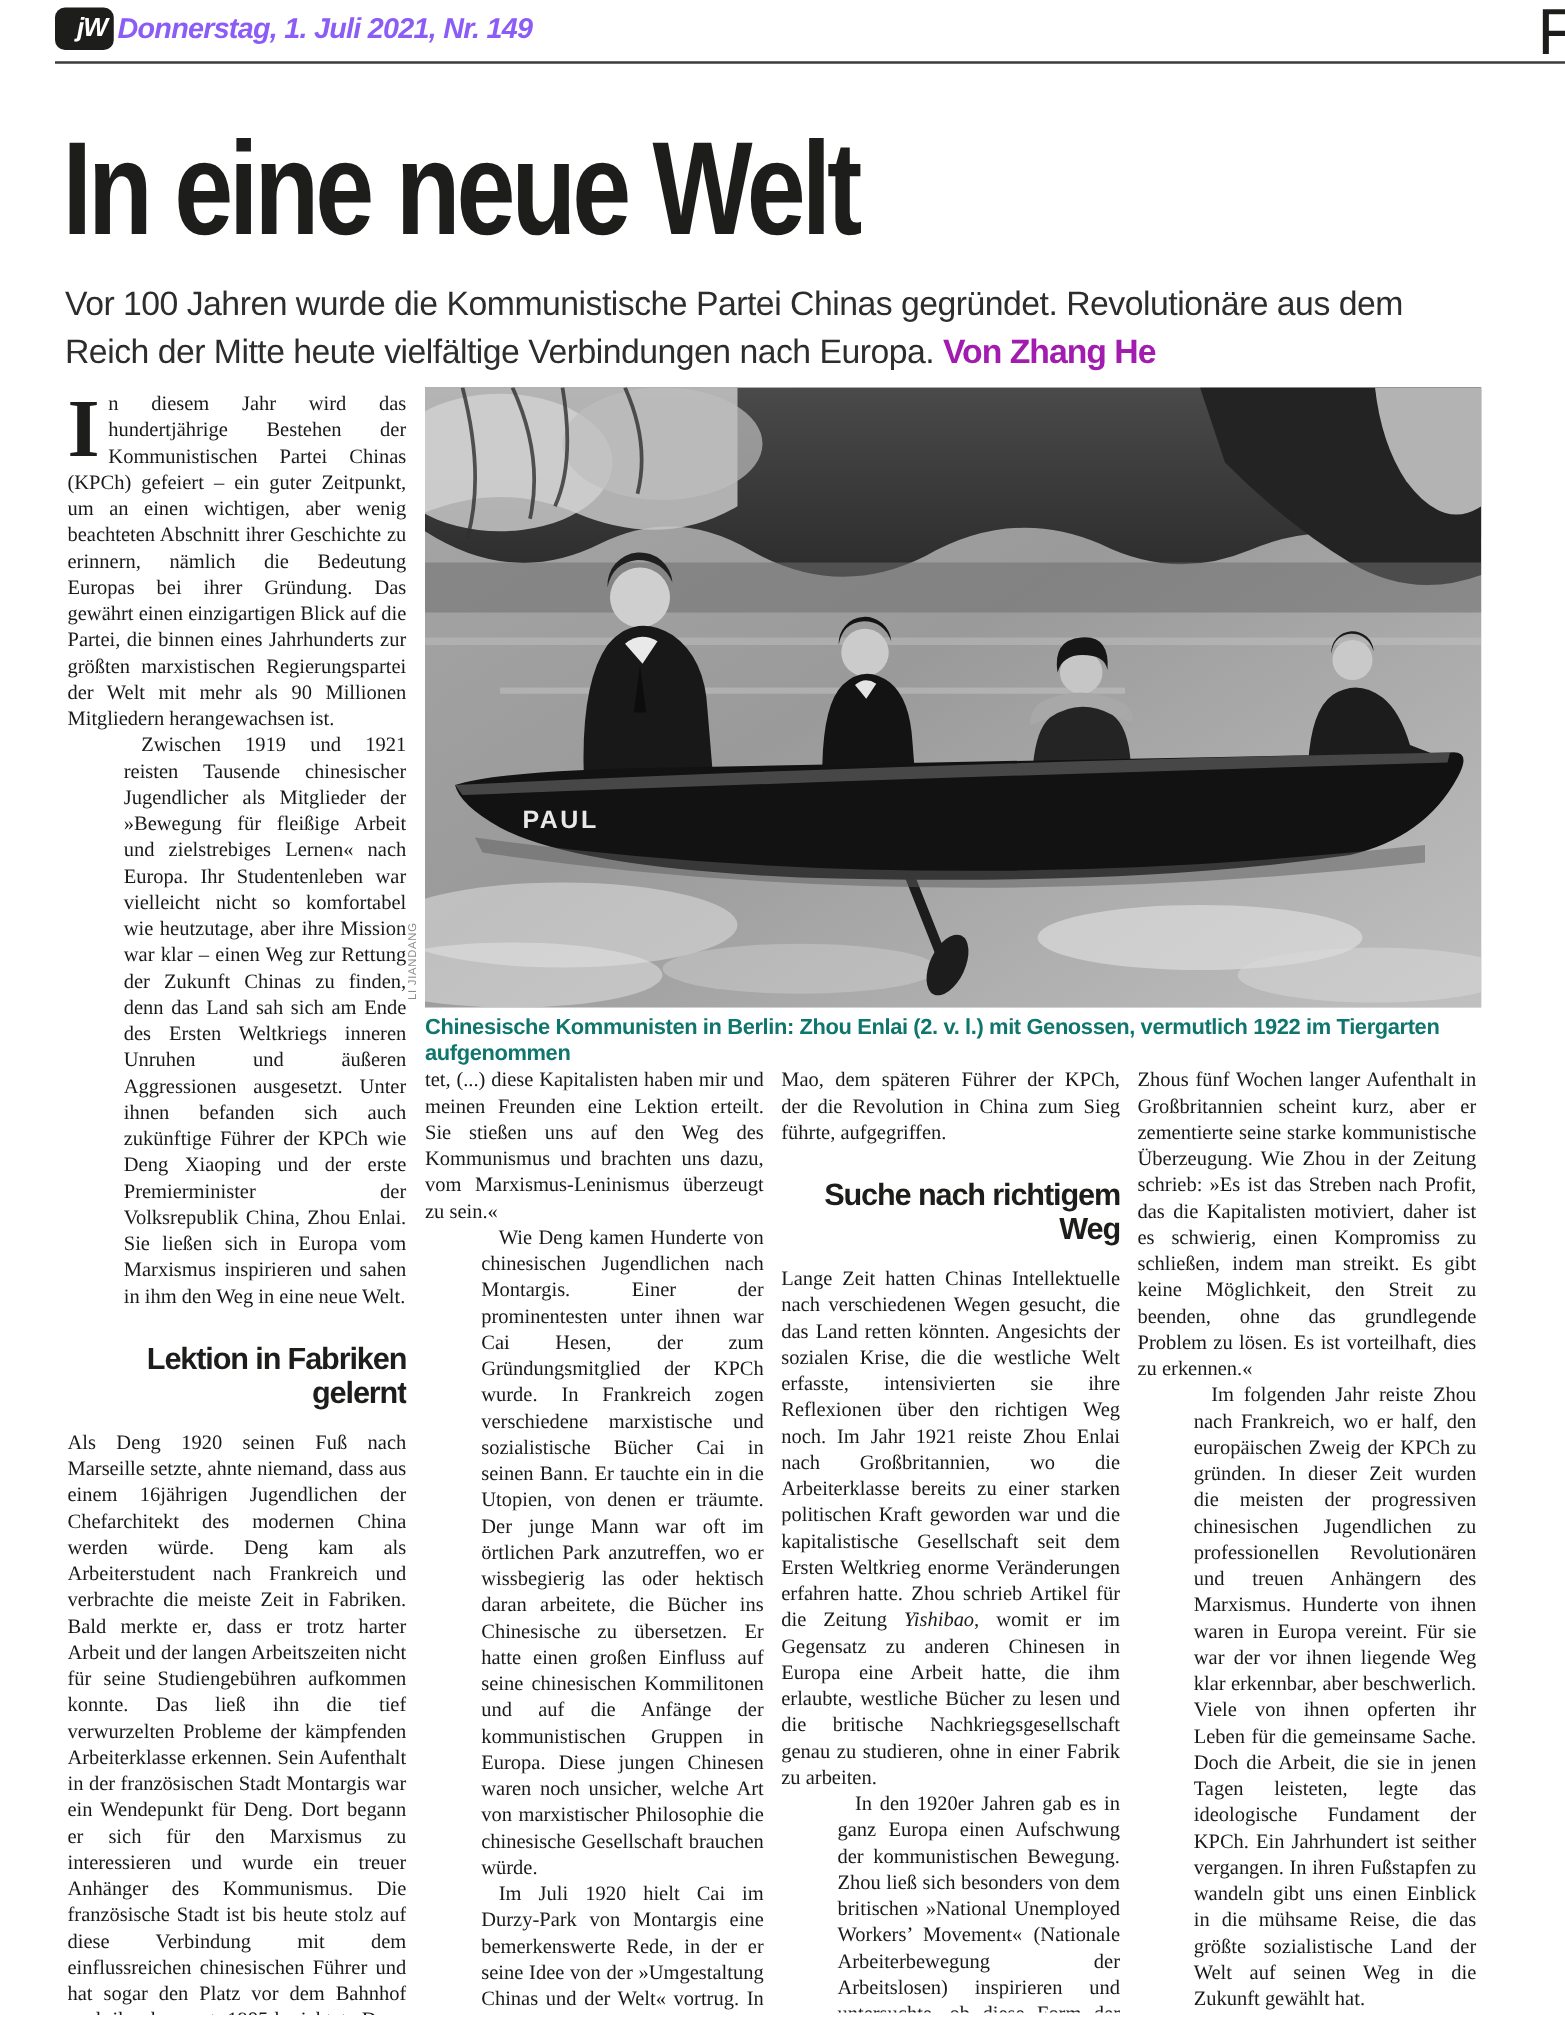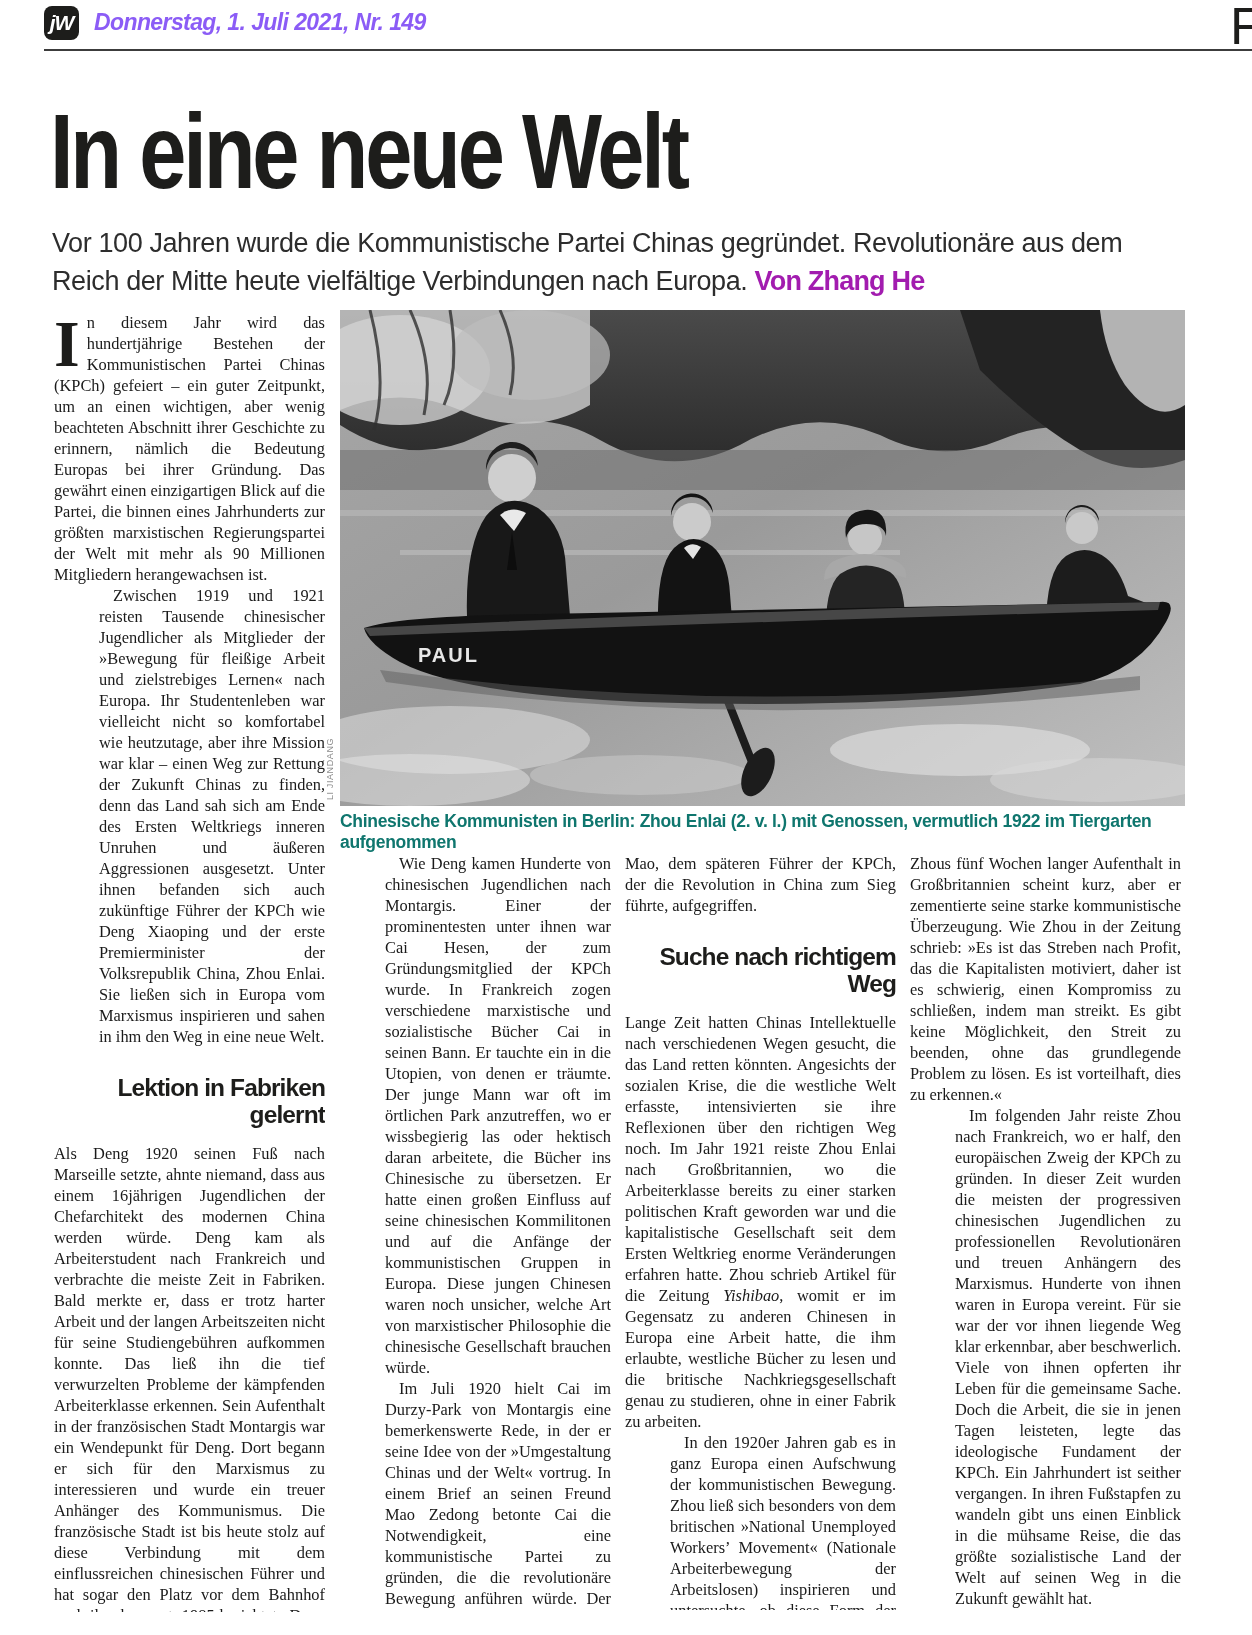--- a/index.html
+++ b/index.html
@@ -6,21 +6,21 @@
   .page{
     position:relative;width:1252px;height:1635px;margin:0 auto;
     background:#ffffff;overflow:hidden;
     font-family:"Liberation Serif",serif;color:#1a1a1a;
   }
   
   .mast-logo{
     position:absolute;left:44px;top:6px;width:35px;height:34px;
     background:#1d1d1b;border-radius:8px;display:flex;align-items:center;justify-content:center;
     color:#fff;font-family:"Liberation Sans",sans-serif;font-weight:bold;font-style:italic;
-    font-size:21px;letter-spacing:-1px;
+    font-size:21px;letter-spacing:-1px;padding-left:12px;
   }
   .mast-date{
     position:absolute;left:94px;top:9px;
     font-family:"Liberation Sans",sans-serif;font-style:italic;font-weight:bold;
     font-size:23px;letter-spacing:-0.6px;color:#8b5cf6;
   }
   .mast-rule{position:absolute;left:44px;right:0;top:49px;height:2px;background:#3c3c3c;}
   .section-letter{
     position:absolute;left:1230px;top:-4px;
     font-family:"Liberation Sans",sans-serif;font-size:52px;font-weight:normal;color:#1d1d1b;
@@ -166,20 +166,21 @@
   <div class="caption">Chinesische Kommunisten in Berlin: Zhou Enlai (2. v. l.) mit Genossen, vermutlich 1922 im Tiergarten aufgenommen</div>
 
   <div class="col col-1">
     <p><span class="dropcap">I</span><span>n diesem Jahr wird das hundertjährige Bestehen der Kommunistischen Partei Chinas (KPCh) gefeiert – ein guter Zeitpunkt, um an einen wichtigen, aber wenig beachteten Abschnitt ihrer Geschichte zu erinnern, nämlich die Bedeutung Europas bei ihrer Gründung. Das gewährt einen einzigartigen Blick auf die Partei, die binnen eines Jahrhunderts zur größten marxistischen Regierungspartei der Welt mit mehr als 90 Millionen Mitgliedern herangewachsen ist.</span></p>
     <p class="indent">Zwischen 1919 und 1921 reisten Tausende chinesischer Jugendlicher als Mitglieder der »Bewegung für fleißige Arbeit und zielstrebiges Lernen« nach Europa. Ihr Studentenleben war vielleicht nicht so komfortabel wie heutzutage, aber ihre Mission war klar – einen Weg zur Rettung der Zukunft Chinas zu finden, denn das Land sah sich am Ende des Ersten Weltkriegs inneren Unruhen und äußeren Aggressionen ausgesetzt. Unter ihnen befanden sich auch zukünftige Führer der KPCh wie Deng Xiaoping und der erste Premierminister der Volksrepublik China, Zhou Enlai. Sie ließen sich in Europa vom Marxismus inspirieren und sahen in ihm den Weg in eine neue Welt.</p>
     <h2 class="col-subhead">Lektion in Fabriken gelernt</h2>
     <p>Als Deng 1920 seinen Fuß nach Marseille setzte, ahnte niemand, dass aus einem 16jährigen Jugendlichen der Chefarchitekt des modernen China werden würde. Deng kam als Arbeiterstudent nach Frankreich und verbrachte die meiste Zeit in Fabriken. Bald merkte er, dass er trotz harter Arbeit und der langen Arbeitszeiten nicht für seine Studiengebühren aufkommen konnte. Das ließ ihn die tief verwurzelten Probleme der kämpfenden Arbeiterklasse erkennen. Sein Aufenthalt in der französischen Stadt Montargis war ein Wendepunkt für Deng. Dort begann er sich für den Marxismus zu interessieren und wurde ein treuer Anhänger des Kommunismus. Die französische Stadt ist bis heute stolz auf diese Verbindung mit dem einflussreichen chinesischen Führer und hat sogar den Platz vor dem Bahnhof nach ihm benannt. 1985 berichtete Deng dem französischen Außenminister Roland Dumas: »Ich habe fast vier Jahre lang in Fabriken in Frankreich gearbei-</p>
   </div>
 
   <div class="col col-2">
+    <p>tet, (...) diese Kapitalisten haben mir und meinen Freunden eine Lektion erteilt. Sie stießen uns auf den Weg des Kommunismus und brachten uns dazu, vom Marxismus-Leninismus überzeugt zu sein.«</p>
     <p class="indent">Wie Deng kamen Hunderte von chinesischen Jugendlichen nach Montargis. Einer der prominentesten unter ihnen war Cai Hesen, der zum Gründungsmitglied der KPCh wurde. In Frankreich zogen verschiedene marxistische und sozialistische Bücher Cai in seinen Bann. Er tauchte ein in die Utopien, von denen er träumte. Der junge Mann war oft im örtlichen Park anzutreffen, wo er wissbegierig las oder hektisch daran arbeitete, die Bücher ins Chinesische zu übersetzen. Er hatte einen großen Einfluss auf seine chinesischen Kommilitonen und auf die Anfänge der kommunistischen Gruppen in Europa. Diese jungen Chinesen waren noch unsicher, welche Art von marxistischer Philosophie die chinesische Gesellschaft brauchen würde.</p>
     <p class="indent">Im Juli 1920 hielt Cai im Durzy-Park von Montargis eine bemerkenswerte Rede, in der er seine Idee von der »Umgestaltung Chinas und der Welt« vortrug. In einem Brief an seinen Freund Mao Zedong betonte Cai die Notwendigkeit, eine kommunistische Partei zu gründen, die die revolutionäre Bewegung anführen würde. Der Vorschlag wurde von</p>
   </div>
 
   <div class="col col-3">
     <p>Mao, dem späteren Führer der KPCh, der die Revolution in China zum Sieg führte, aufgegriffen.</p>
     <h2 class="col-subhead">Suche nach richtigem Weg</h2>
     <p><span>Lange Zeit hatten Chinas Intellektuelle nach verschiedenen Wegen gesucht, die das Land retten könnten. Angesichts der sozialen Krise, die die westliche Welt erfasste, intensivierten sie ihre Reflexionen über den richtigen Weg noch. Im Jahr 1921 reiste Zhou Enlai nach Großbritannien, wo die Arbeiterklasse bereits zu einer starken politischen Kraft geworden war und die kapitalistische Gesellschaft seit dem Ersten Weltkrieg enorme Veränderungen erfahren hatte. Zhou schrieb Artikel für die Zeitung </span><span class="italic">Yishibao</span><span>, womit er im Gegensatz zu anderen Chinesen in Europa eine Arbeit hatte, die ihm erlaubte, westliche Bücher zu lesen und die britische Nachkriegsgesellschaft genau zu studieren, ohne in einer Fabrik zu arbeiten.</span></p>
     <p class="indent">In den 1920er Jahren gab es in ganz Europa einen Aufschwung der kommunistischen Bewegung. Zhou ließ sich besonders von dem britischen »National Unemployed Workers’ Movement« (Nationale Arbeiterbewegung der Arbeitslosen) inspirieren und untersuchte, ob diese Form der sozialistischen Bewegung und die sozialistische Theorie für China übernommen werden könnten.</p>
   </div>

